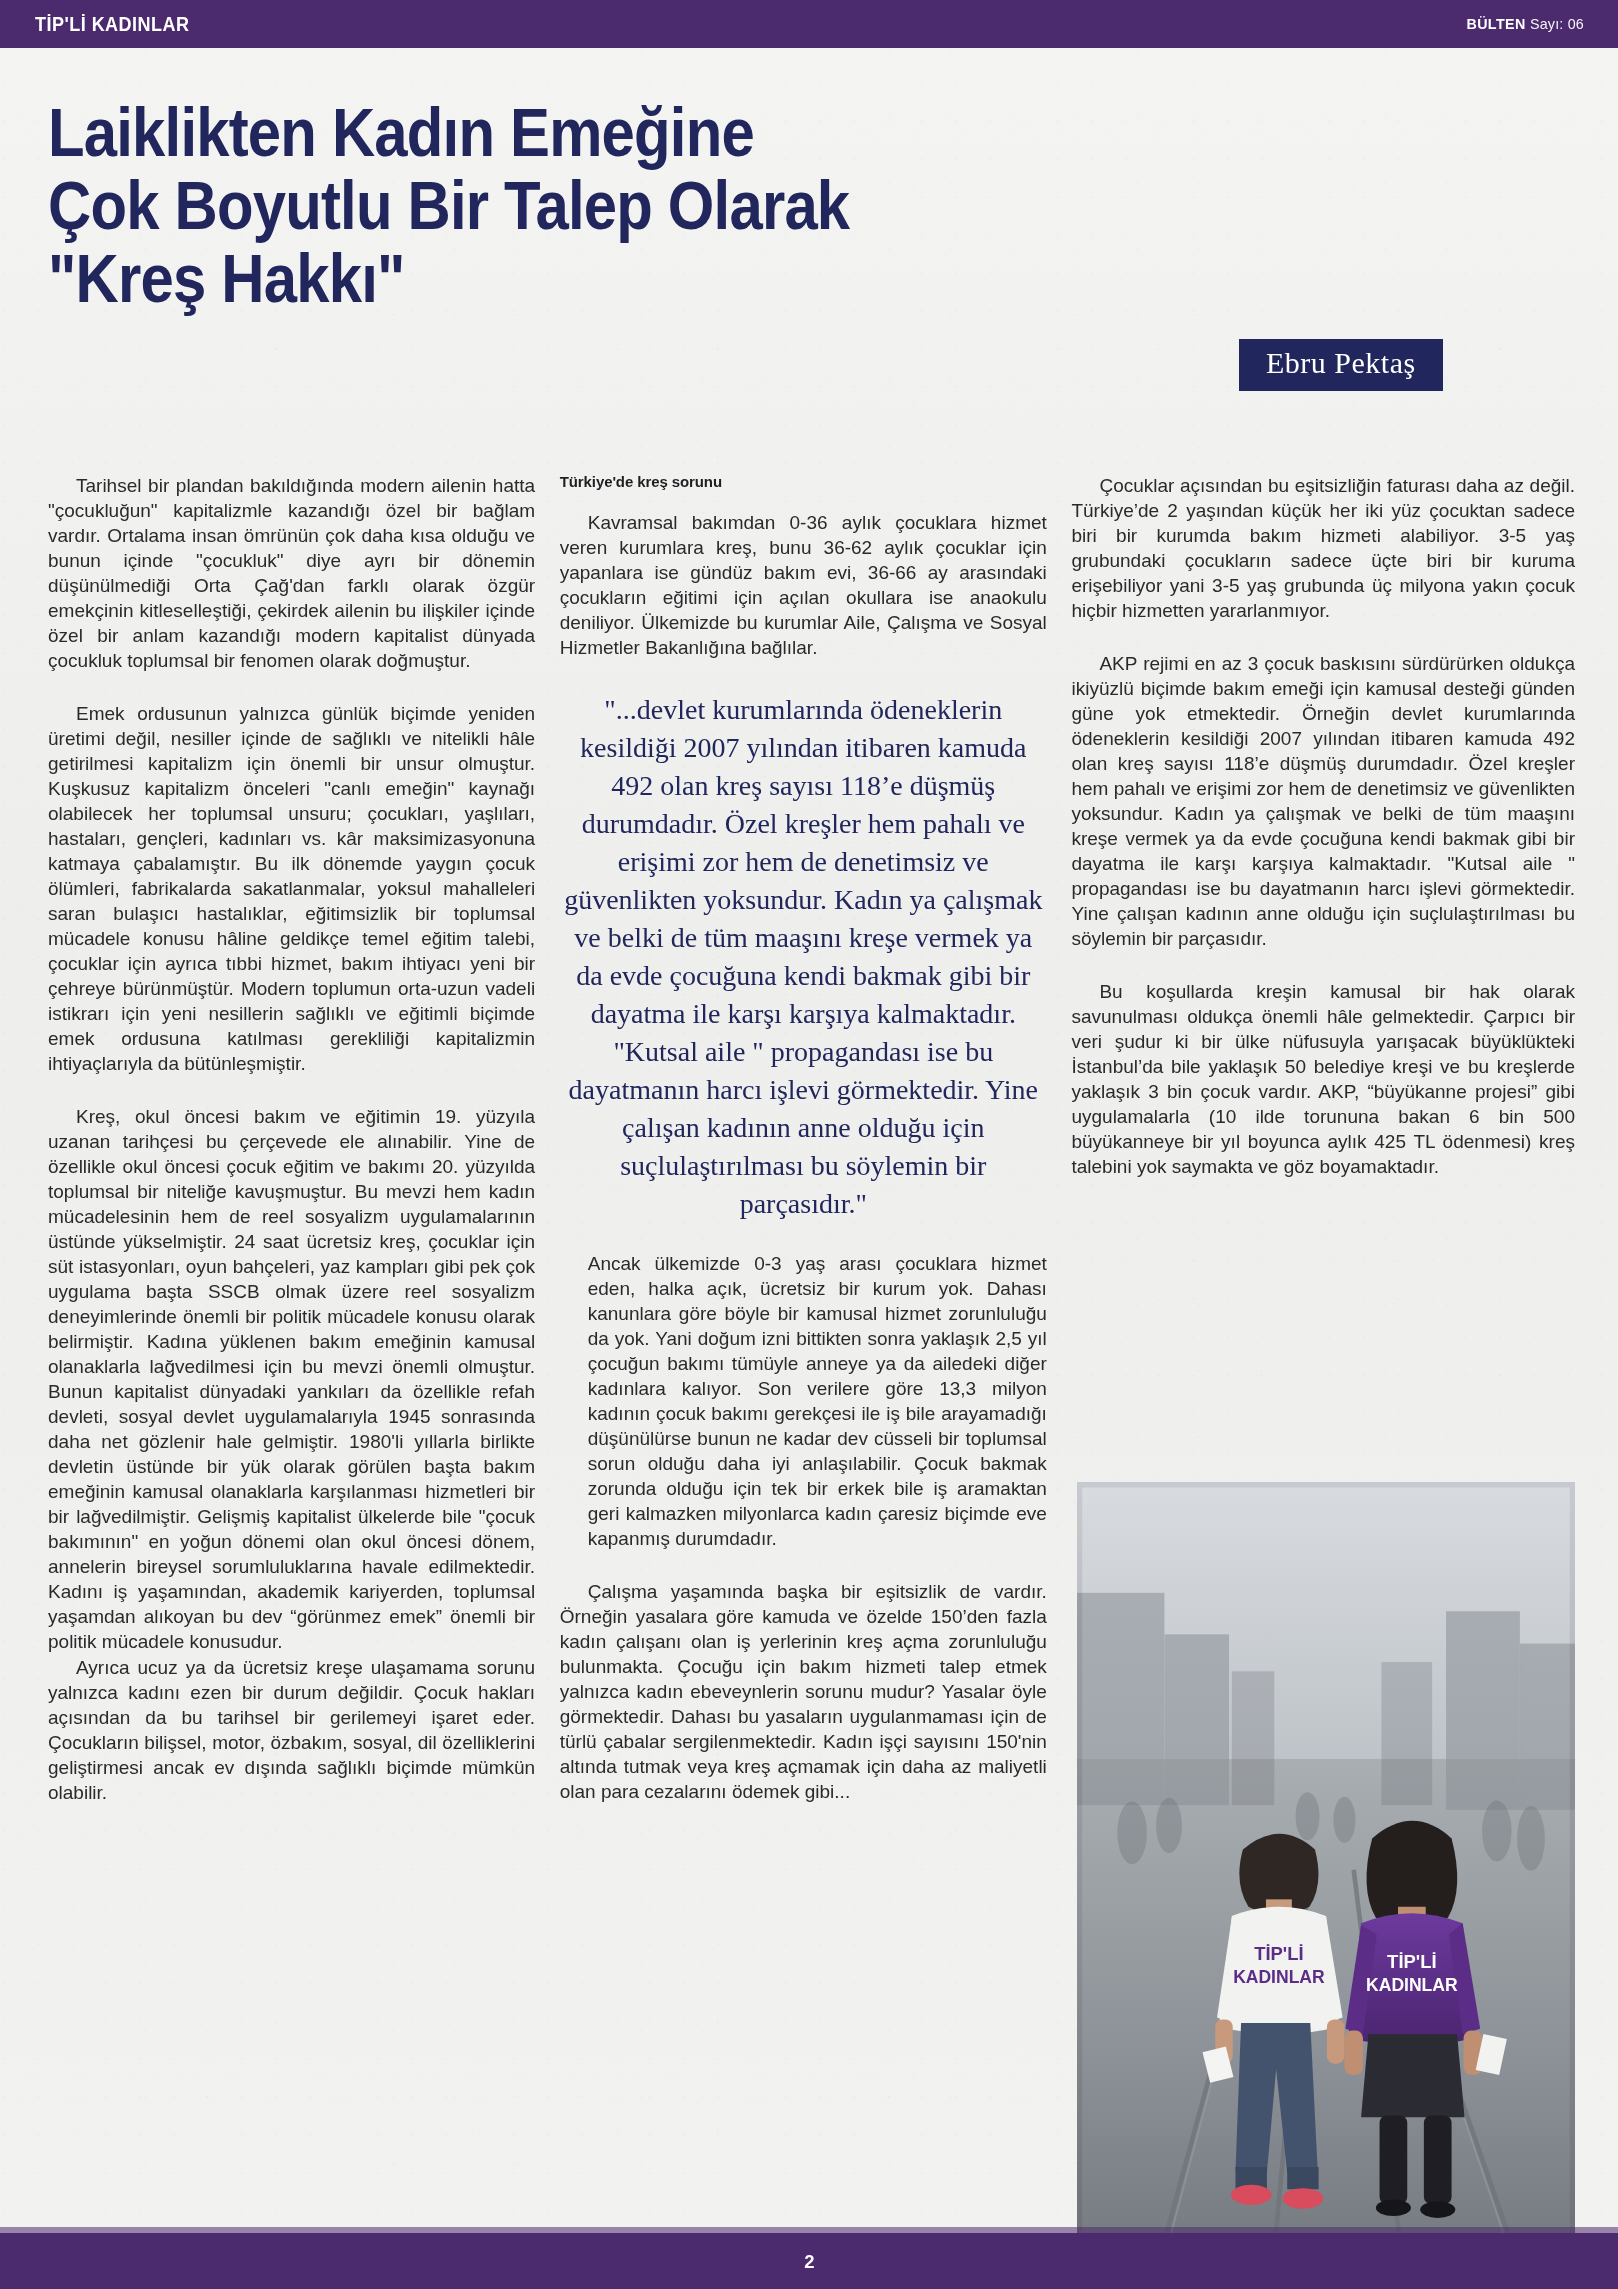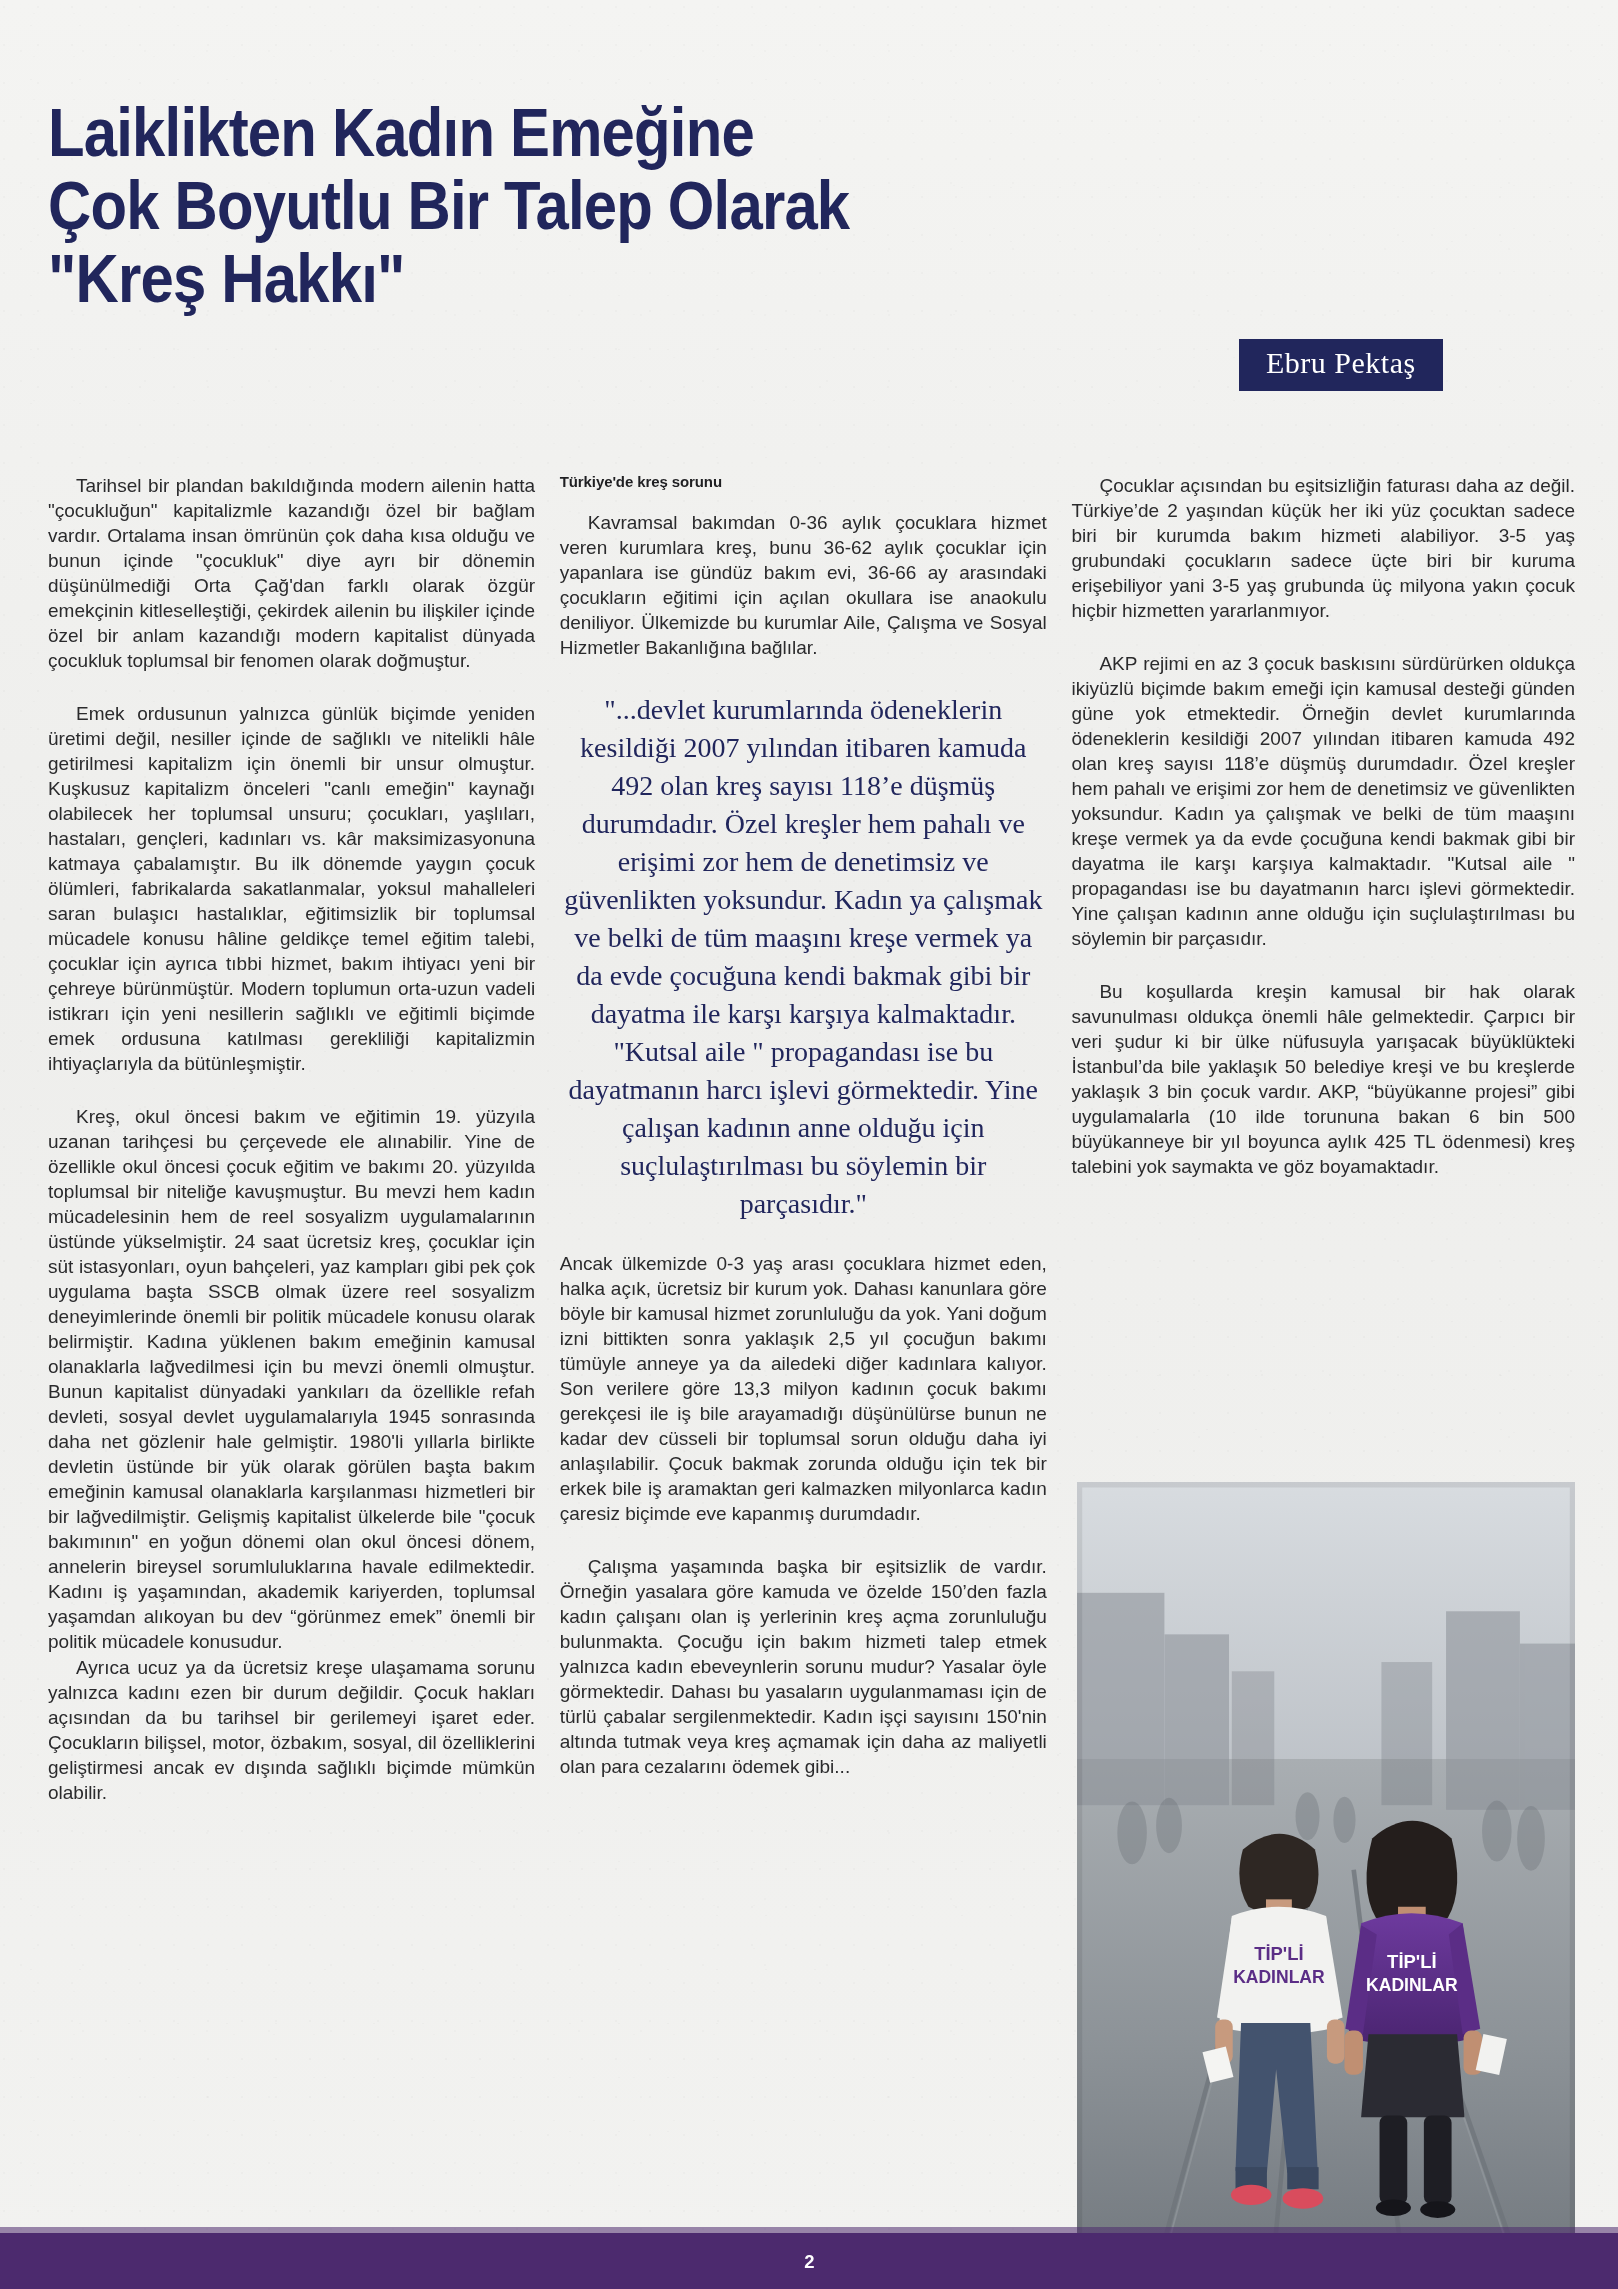--- a/index.html
+++ b/index.html
@@ -74,21 +74,21 @@
 
   p.body {
     font-size: 19px;
     line-height: 25px;
     color: #2a2a2c;
     text-align: justify;
     text-indent: 28px;
     margin-bottom: 0.9px;
     -webkit-hyphens: none; hyphens: none;
   }
-  p.body.noindent { text-indent: 0; }
+  p.body.noindent { text-indent: 0; margin-left: 28px; }
   p.body.gap { margin-top: 28px; }
 
   h3.subhead {
     font-size: 15px; font-weight: bold; color: #1f1f22;
     margin-bottom: 20px; letter-spacing: -0.1px;
   }
 
   
   .pullquote {
     font-family: "Liberation Serif", serif;
@@ -118,20 +118,27 @@
   .footer-rule {
     position: absolute; left: 0; bottom: 57px; width: 1619px; height: 6.5px;
     background: #4c2a6e; opacity: .55;
   }
 </style>
 </head>
 <body>
 
 <div id="page">
 
+  <div class="topbar">
+    <div class="masthead">TİP'Lİ KADINLAR</div>
+    <div class="bulletin">
+      <b>BÜLTEN</b>
+      <span class="num">Sayı: 06</span>
+    </div>
+  </div>
 
   <div class="headline">
     <span class="ln">Laiklikten Kadın Emeğine</span>
     <span class="ln">Çok Boyutlu Bir Talep Olarak</span>
     <span class="ln">"Kreş Hakkı"</span>
   </div>
 
   <div class="author-badge">Ebru Pektaş</div>
 
   <div class="cols">

